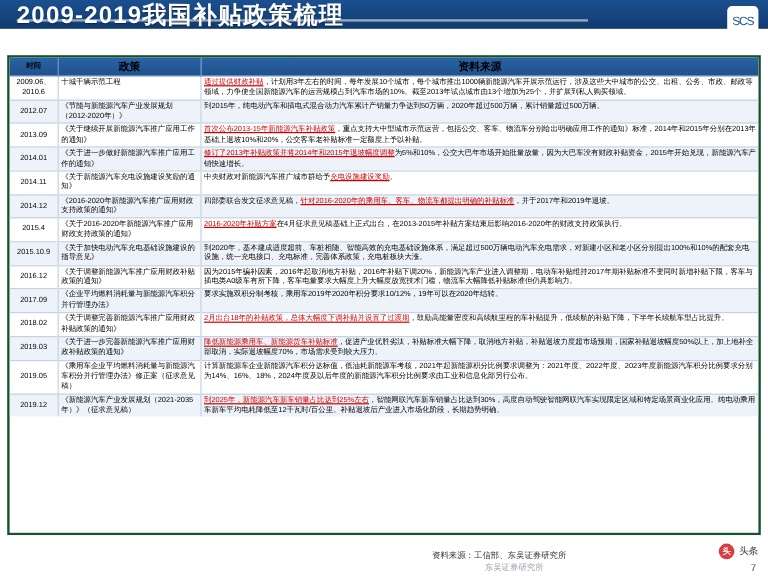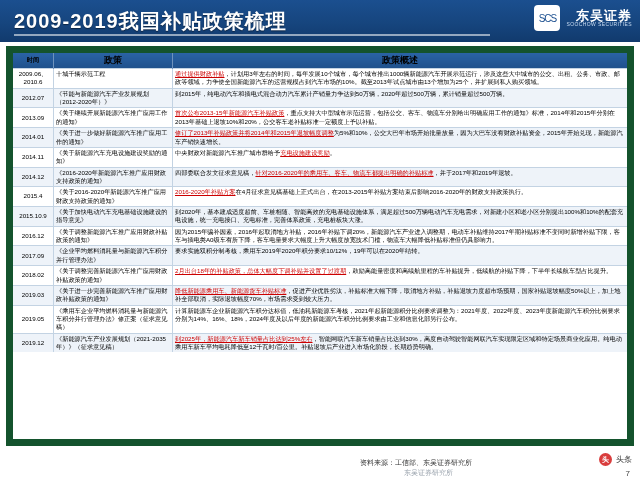--- a/index.html
+++ b/index.html
@@ -5,23 +5,23 @@
   html,body{margin:0;padding:0;}
   body{
     width:640px;height:480px;overflow:hidden;
     background:#ffffff;
     font-family:"Liberation Sans","DejaVu Sans",sans-serif;
   }
   .page{position:relative;width:640px;height:480px;background:#fff;}
 
   
   .header{
-    position:relative;height:42px;
+    position:relative;height:24px;
     background:linear-gradient(180deg,#1b4f8f 0%,#16457e 55%,#113a6d 100%);
-    display:flex;align-items:center;text-align:right;
+    display:flex;align-items:center;
   }
   .header-title{
     margin-left:14px;
     color:#ffffff;
     font-size:20px;
     font-weight:bold;
     letter-spacing:1px;
     text-shadow:0 1px 1px rgba(0,0,0,.45);
     white-space:nowrap;
   }
@@ -37,21 +37,21 @@
     display:flex;align-items:center;justify-content:center;
     color:#1b4f8f;font-size:10px;font-weight:normal;letter-spacing:-1px;
   }
   .brand-text{display:flex;flex-direction:column;line-height:1.05;}
   .brand-cn{color:#fff;font-size:13px;font-weight:bold;letter-spacing:1px;}
   .brand-en{color:#c9dcf2;font-size:5px;letter-spacing:.4px;}
 
   
   .table-wrap{
     position:absolute;left:6px;top:46px;right:6px;bottom:34px;
-    border:7px solid #14532d;
+    border:2px solid #14532d;
     background:#fff;
     overflow:hidden;
   }
   table{border-collapse:collapse;width:100%;table-layout:fixed;}
   thead th{
     background:linear-gradient(180deg,#2a63a5 0%,#1f518c 100%);
     color:#fff;font-size:9px;font-weight:bold;
     height:15px;text-align:center;
     border-right:1px solid #6e93bd;
     padding:0;
@@ -105,34 +105,30 @@
 </head>
 <body>
 
 <div class="page">
 
   <div class="header">
     <div class="header-title">2009-2019我国补贴政策梳理</div>
     <div class="header-rule"></div>
     <div class="brand">
       <div class="brand-mark">SCS</div>
-      <div class="brand-text">
-        <span class="brand-cn">东吴证券</span>
-        <span class="brand-en">SOOCHOW SECURITIES</span>
-      </div>
     </div>
   </div>
 
   <div class="table-wrap">
     <table>
       <thead>
         <tr>
           <th class="c-time">时间</th>
           <th class="c-policy">政策</th>
-          <th class="c-desc">政策概述</th>
+          <th class="c-desc">资料来源</th>
         </tr>
       </thead>
       <tbody id="tbody">
           <tr>
             <td class="c-time">2009.06、2010.6</td>
             <td class="c-policy">十城千辆示范工程</td>
             <td class="c-desc"><span class="red u">通过提供财政补贴</span>，计划用3年左右的时间，每年发展10个城市，每个城市推出1000辆新能源汽车开展示范运行，涉及这些大中城市的公交、出租、公务、市政、邮政等领域，力争使全国新能源汽车的运营规模占到汽车市场的10%。截至2013年试点城市由13个增加为25个，并扩展到私人购买领域。</td>
           </tr>
           <tr>
             <td class="c-time">2012.07</td>

